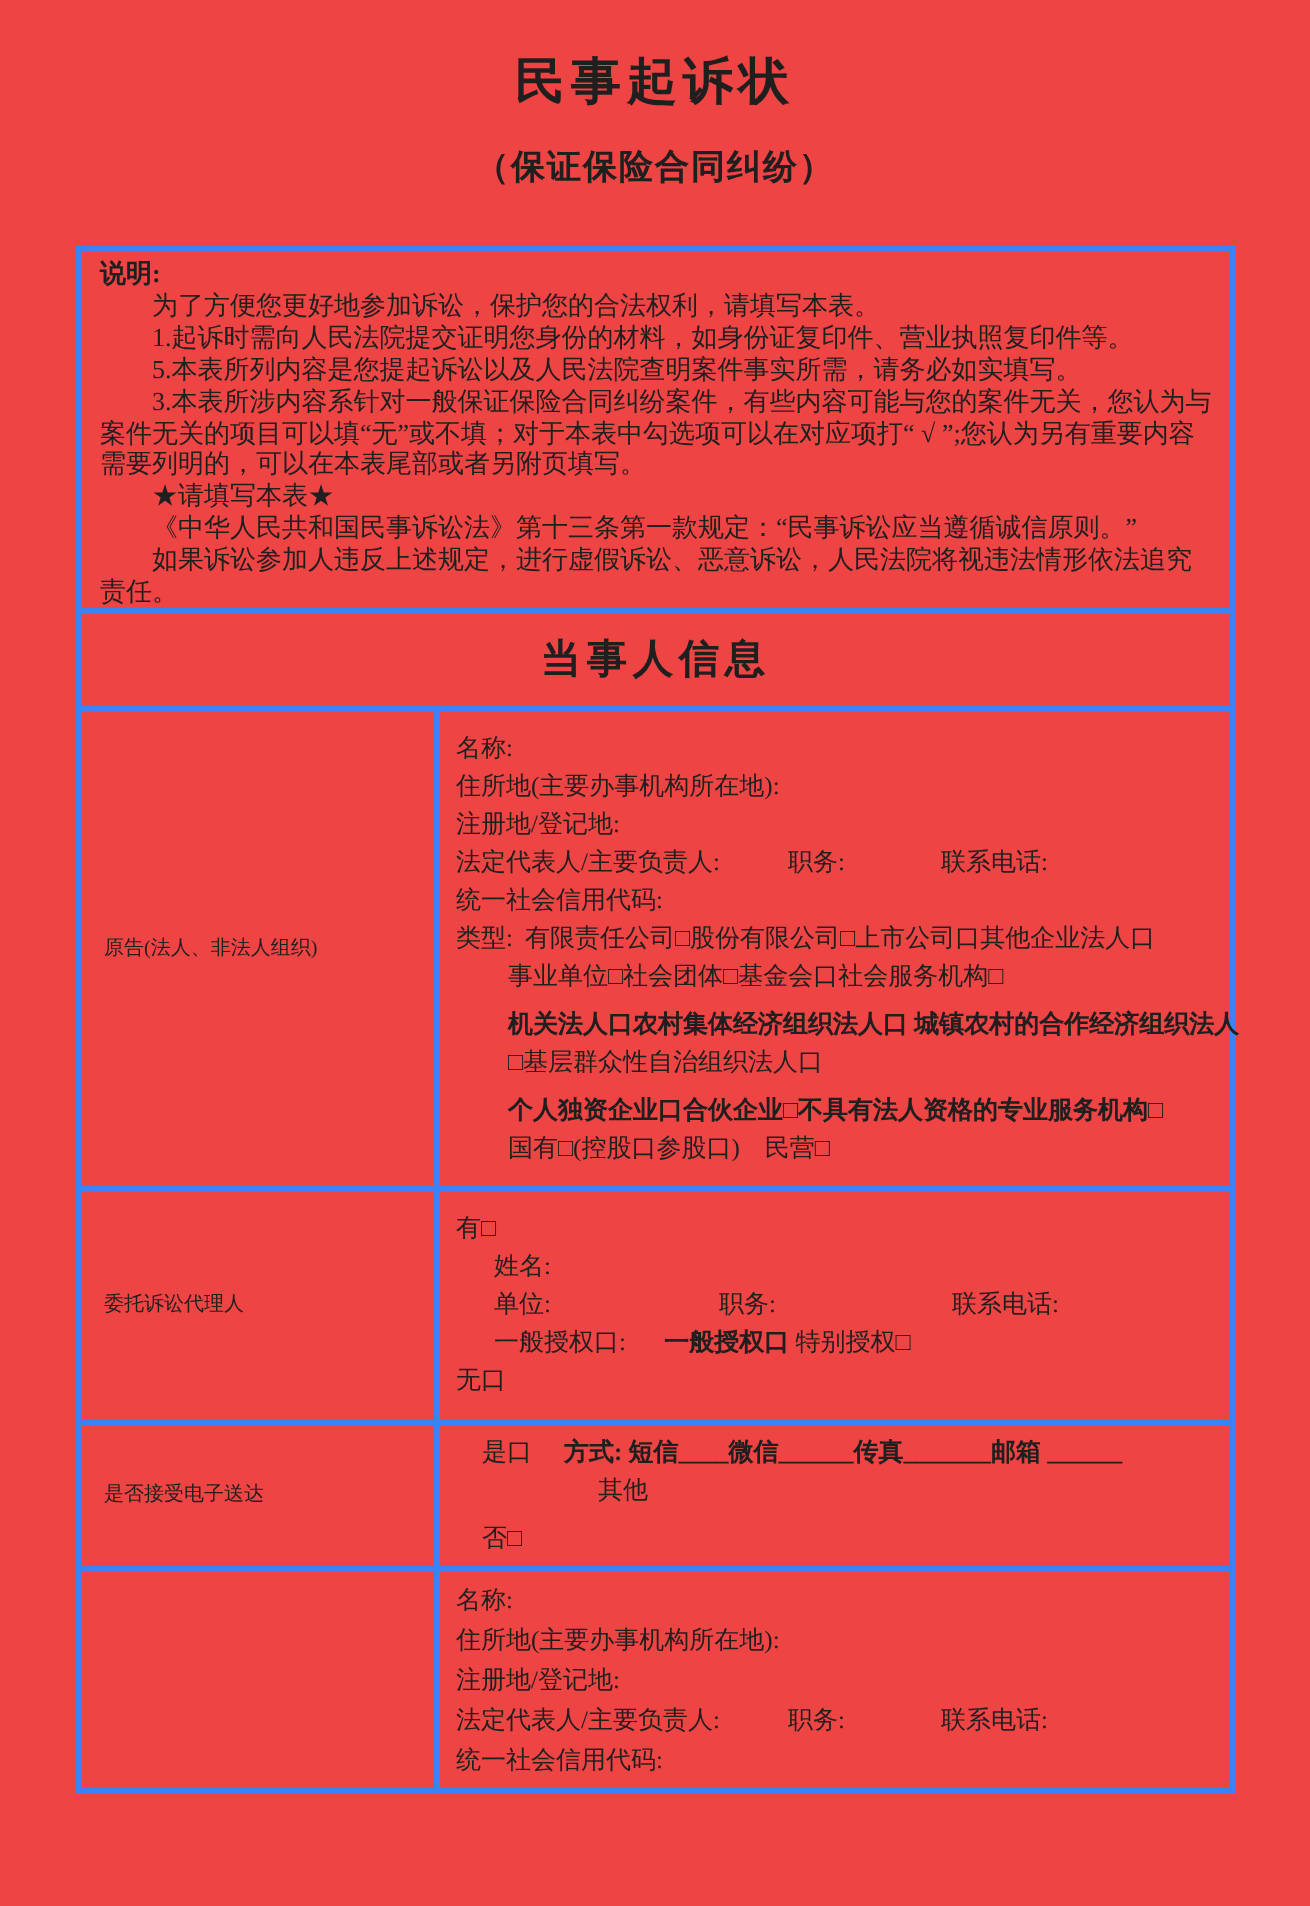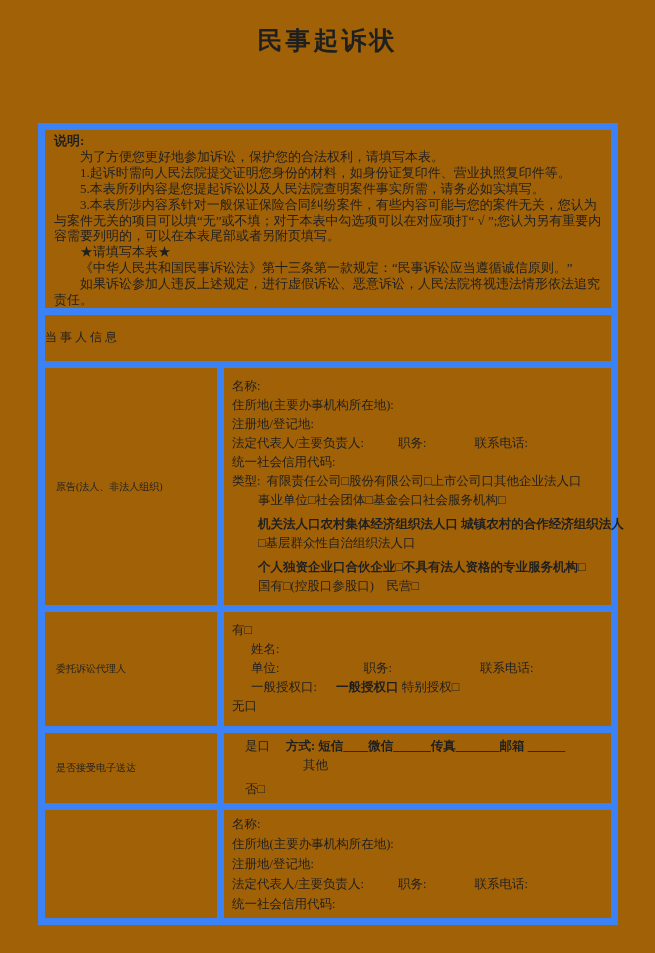--- a/index.html
+++ b/index.html
@@ -1,32 +1,32 @@
 <!DOCTYPE html>
 <html><head>
 <meta charset="utf-8">
 <style>
   html,body{margin:0;padding:0;background:#ffffff;}
   .page{
-    position:relative;width:655px;height:953px;background:#a16207;
+    position:relative;width:655px;height:953px;background:#ef4444;
     font-family:"Liberation Serif","DejaVu Serif",serif;color:#1f1f1f;
     overflow:hidden;
   }
   .doc-title{padding-top:24px;text-align:center;font-size:25px;font-weight:700;letter-spacing:3px;}
   .doc-subtitle{margin-top:15px;text-align:center;font-size:17px;font-weight:700;letter-spacing:1px;}
 
   table.form{position:absolute;left:38px;top:123px;width:580px;border-collapse:collapse;table-layout:fixed;}
   .col-label{width:179px;}
-  td{border:7px solid #3b82f6;padding:0;font-size:13px;color:#1f1f1f;vertical-align:middle;}
+  td{border:3px solid #3b82f6;padding:0;font-size:13px;color:#1f1f1f;vertical-align:middle;}
 
   td.notes{height:174px;vertical-align:top;padding:3px 9px 0 9px;line-height:15.9px;font-size:13px;}
   .notes-heading{font-weight:700;}
   .para{margin:0;text-indent:2em;}
 
-  td.section{height:46px;text-align:left;font-weight:400;font-size:12px;letter-spacing:3px;}
+  td.section{height:46px;text-align:center;font-weight:700;font-size:20px;letter-spacing:3px;}
 
   td.lbl{padding:4px 5px 4px 11px;font-size:10px;line-height:17.5px;}
   td.val{padding:4px 4px 4px 8px;font-size:12.5px;}
   .line{line-height:19px;white-space:nowrap;}
 
   td.plaintiff-val{height:229px;}
   td.agent-val{height:106px;}
   td.service-val{height:79px;}
   td.esvc-val{height:60px;}
   td.party2-val{height:99px;}
@@ -46,20 +46,21 @@
   .other-line{padding-left:71px;}
   .no-line{padding-left:13px;margin-top:5px;}
   .party2-val .line{line-height:20px;}
 </style>
 </head>
 <body>
 
 <div class="page">
 
   <div class="doc-title">民事起诉状</div>
+  <div class="doc-subtitle">（保证保险合同纠纷）</div>
 
   <table class="form">
     <colgroup>
         <col class="col-label">
         <col>
       </colgroup>
 
     <tbody>
         <tr>
       <td colspan="2" class="notes">

